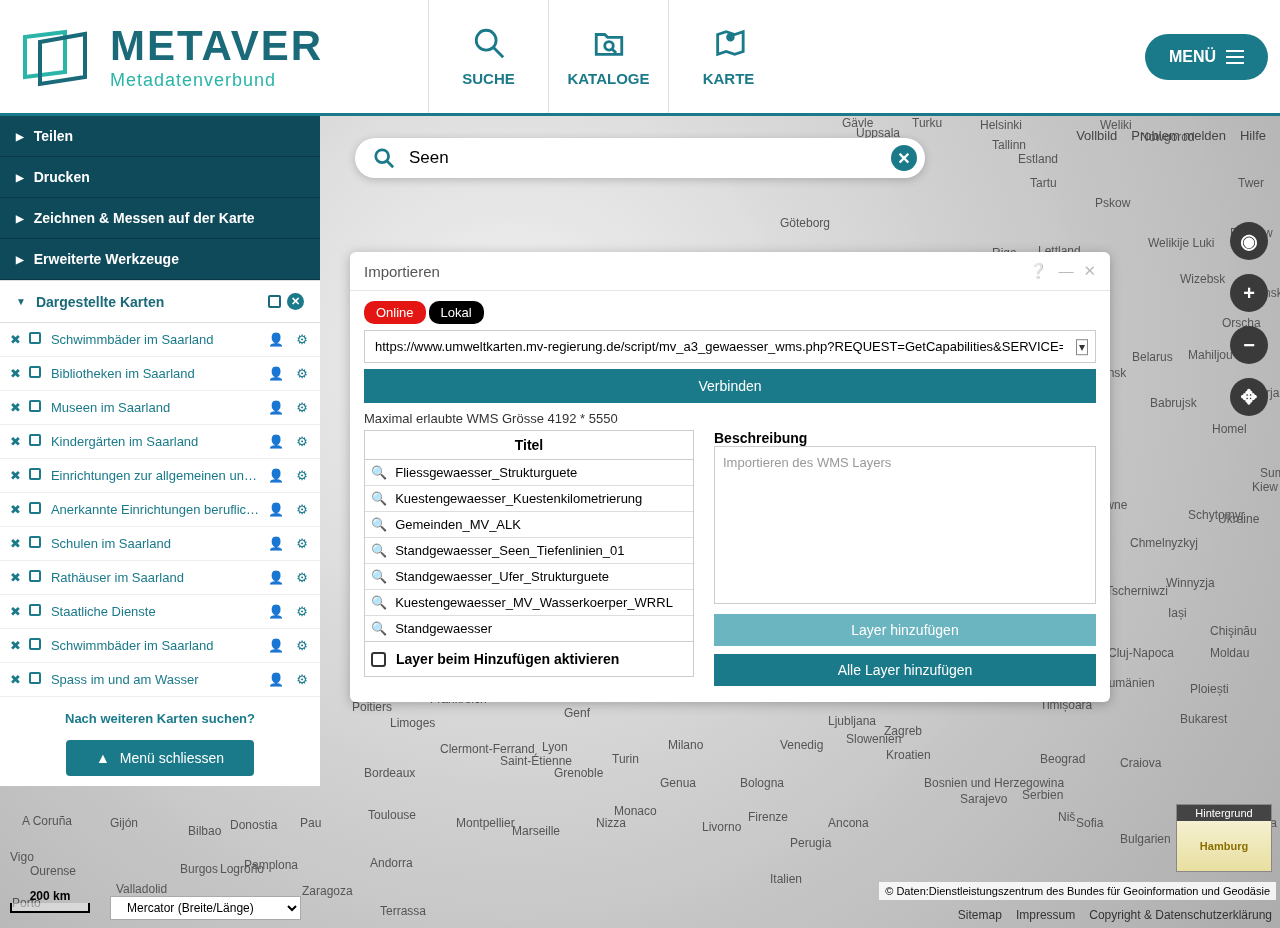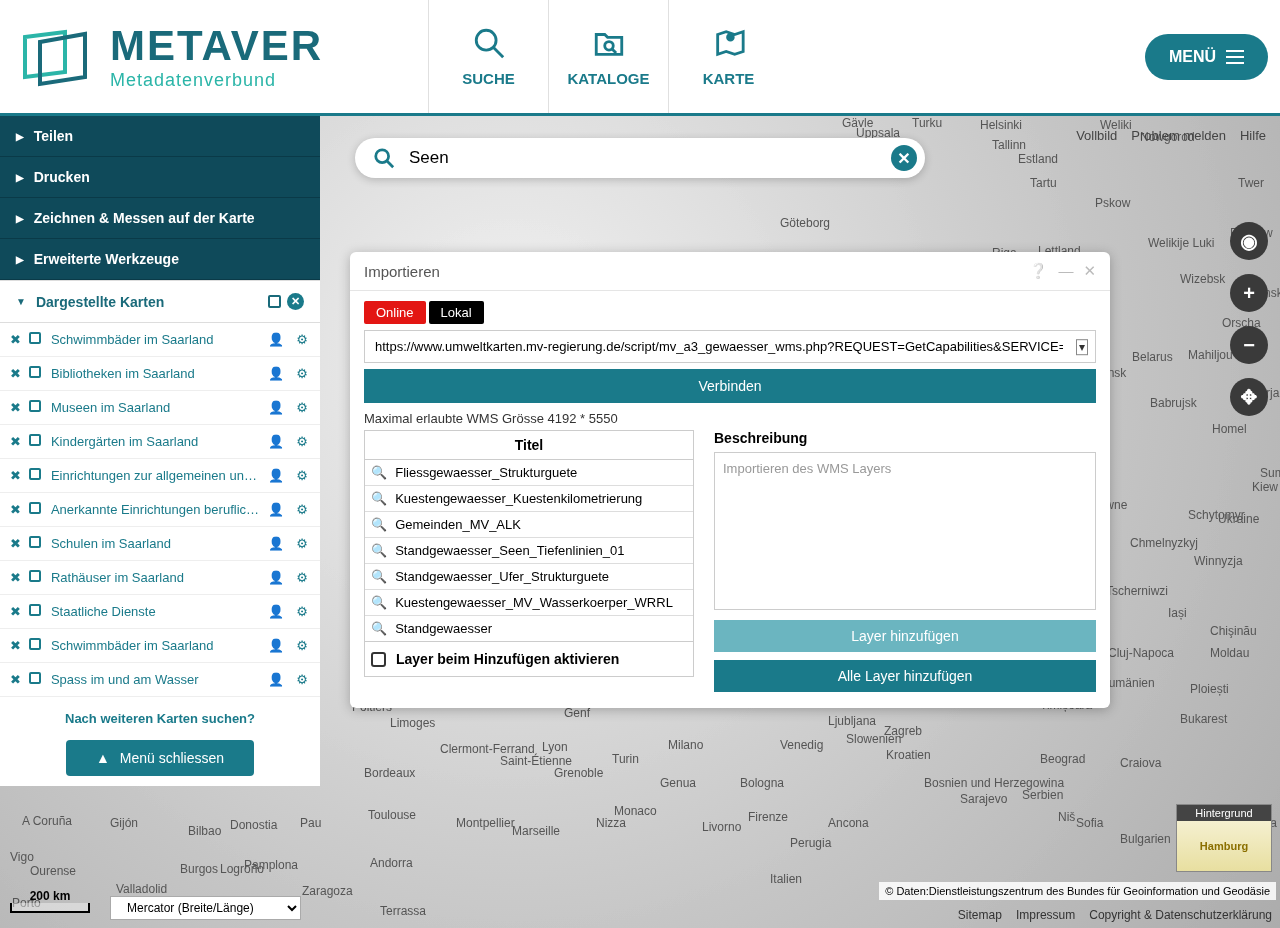--- a/index.html
+++ b/index.html
@@ -33,39 +33,39 @@
 .map-label { position: absolute; font-size: 12px; color: #555; white-space: nowrap; }
 .search-bar { position: absolute; top: 22px; left: 355px; width: 570px; height: 40px; background: #fff; border-radius: 22px; display: flex; align-items: center; padding: 0 8px 0 18px; box-shadow: 0 2px 8px rgba(0,0,0,0.2); z-index: 15; }
 .search-bar svg { width: 22px; height: 22px; stroke: #1a7a8a; stroke-width: 3; fill: none; }
 .search-bar input { flex: 1; border: none; font-size: 17px; margin-left: 14px; outline: none; }
 .search-bar .clear { width: 26px; height: 26px; border-radius: 50%; background: #1a7a8a; color: #fff; display: flex; align-items: center; justify-content: center; cursor: pointer; font-weight: bold; }
 .import-panel { position: absolute; top: 136px; left: 350px; width: 760px; background: #fff; border-radius: 6px; box-shadow: 0 2px 12px rgba(0,0,0,0.25); z-index: 15; }
 .import-head { display: flex; align-items: center; padding: 10px 14px; border-bottom: 1px solid #e5e5e5; font-size: 15px; color: #555; }
 .import-head .icons { margin-left: auto; display: flex; gap: 10px; color: #bbb; cursor: pointer; }
 .import-body { padding: 10px 14px 16px; }
 .tab-row { display: flex; gap: 3px; }
-.tab-btn { padding: 4px 12px; font-size: 13px; color: #fff; border-radius: 2px; cursor: pointer; }
+.tab-btn { padding: 4px 12px; font-size: 13px; color: #fff; border-radius: 10px; cursor: pointer; }
 .tab-online { background: #e31613; }
 .tab-lokal { background: #000; }
 .url-input { width: 100%; border: 1px solid #ccc; padding: 8px 32px 8px 10px; font-size: 13px; margin-top: 6px; position: relative; }
 .url-wrap { position: relative; }
 .url-wrap .dd { position: absolute; right: 8px; top: 50%; transform: translateY(-30%); font-size: 12px; color: #333; border: 1px solid #888; padding: 0 2px; cursor:pointer;}
 .connect-btn { background: #1a7a8a; color: #fff; text-align: center; padding: 9px; margin-top: 6px; cursor: pointer; font-size: 14px; }
 .wms-note { font-size: 13px; color: #333; margin-top: 8px; }
 .two-col { display: flex; gap: 20px; margin-top: 4px; }
 .titel-col { width: 330px; }
 .titel-table { border: 1px solid #ccc; }
 .titel-head { text-align: center; font-weight: bold; padding: 6px; border-bottom: 1px solid #ccc; font-size: 14px; }
 .titel-row { display: flex; align-items: center; border-bottom: 1px solid #ddd; padding: 5px 6px; font-size: 13px; cursor: pointer; }
 .titel-row:last-child { border-bottom: none; }
 .titel-row .zoom { margin-right: 8px; color: #555; }
 .activate-row { display: flex; align-items: center; gap: 10px; padding: 9px 6px; border: 1px solid #ccc; border-top: none; font-size: 14px; font-weight: bold; }
 .activate-row .chk { width: 15px; height: 15px; border: 2px solid #333; border-radius: 3px; }
 .desc-col { flex: 1; }
-.desc-label { font-size: 14px; font-weight: bold; margin-bottom: 6px; }
+.desc-label { font-size: 14px; font-weight: bold; }
 .desc-box { border: 1px solid #ccc; height: 158px; padding: 8px; color: #999; font-size: 13px; }
 .add-btn { background: #6bb5c0; color: #fff; text-align: center; padding: 8px; margin-top: 10px; cursor: pointer; font-size: 14px; }
 .add-all-btn { background: #1a7a8a; color: #fff; text-align: center; padding: 8px; margin-top: 8px; cursor: pointer; font-size: 14px; }
 .map-controls { position: absolute; right: 12px; top: 106px; display: flex; flex-direction: column; gap: 14px; z-index: 12; }
 .map-ctrl { width: 38px; height: 38px; border-radius: 50%; background: #3a3a3a; color: #fff; display: flex; align-items: center; justify-content: center; cursor: pointer; font-size: 20px; font-weight: bold; }
 .top-links { position: absolute; top: 12px; right: 14px; font-size: 13px; color: #444; z-index: 12; display:flex; gap: 14px;}
 .top-links span { cursor: pointer; }
 .hintergrund { position: absolute; right: 8px; bottom: 56px; width: 96px; border: 1px solid #888; background: #fff; font-size: 11px; z-index: 12; }
 .hintergrund .hg-head { background: #444; color: #fff; text-align: center; padding: 2px; }
 .hintergrund .hg-body { height: 50px; background: linear-gradient(#f5f0d0, #e8dfa0); display:flex; align-items:center; justify-content:center; font-weight:bold; color:#8b6f00;}
@@ -155,21 +155,21 @@
         <div class="map-label" style="left: 1222px; top: 200px;">Orscha</div>
         <div class="map-label" style="left: 1095px; top: 250px;">Minsk</div>
         <div class="map-label" style="left: 1258px; top: 270px;">Brjansk</div>
         <div class="map-label" style="left: 1188px; top: 232px;">Mahiljou</div>
         <div class="map-label" style="left: 1150px; top: 280px;">Babrujsk</div>
         <div class="map-label" style="left: 1212px; top: 306px;">Homel</div>
         <div class="map-label" style="left: 1260px; top: 350px;">Sumy</div>
         <div class="map-label" style="left: 1252px; top: 364px;">Kiew</div>
         <div class="map-label" style="left: 1188px; top: 392px;">Schytomyr</div>
         <div class="map-label" style="left: 1094px; top: 382px;">Riwne</div>
-        <div class="map-label" style="left: 1166px; top: 438px; margin-left: 28px;">Winnyzja</div>
+        <div class="map-label" style="left: 1166px; top: 460px;">Winnyzja</div>
         <div class="map-label" style="left: 1034px; top: 426px;">Lemberg</div>
         <div class="map-label" style="left: 1106px; top: 468px;">Tscherniwzi</div>
         <div class="map-label" style="left: 1130px; top: 420px;">Chmelnyzkyj</div>
         <div class="map-label" style="left: 1210px; top: 508px;">Chişinău</div>
         <div class="map-label" style="left: 1168px; top: 490px;">Iași</div>
         <div class="map-label" style="left: 1210px; top: 530px;">Moldau</div>
         <div class="map-label" style="left: 1218px; top: 396px;">Ukraine</div>
         <div class="map-label" style="left: 1100px; top: 560px;">Rumänien</div>
         <div class="map-label" style="left: 1180px; top: 596px;">Bukarest</div>
         <div class="map-label" style="left: 1190px; top: 566px;">Ploiești</div>

